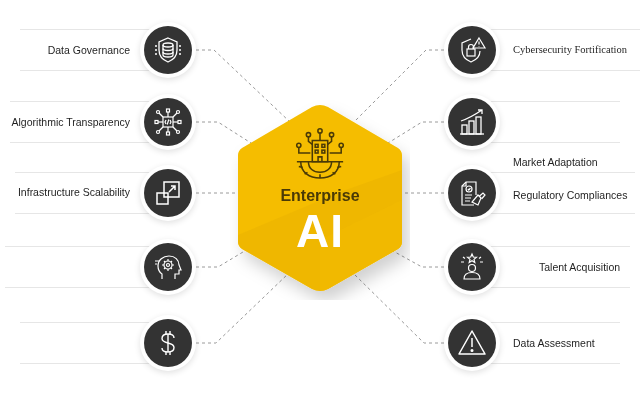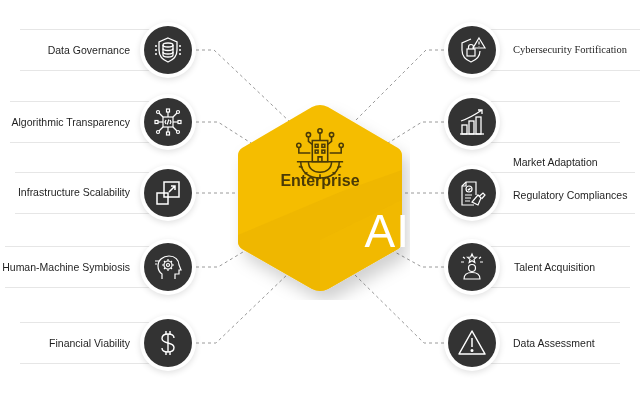--- a/index.html
+++ b/index.html
@@ -30,25 +30,25 @@
   .bar.right { background:linear-gradient(270deg, rgba(255,255,255,0) 0%, #ffffff 30%); }
   .label {
     position:absolute; font-size:10.5px; color:#1f1f1f; white-space:nowrap;
     line-height:14px;
   }
   .label.left { text-align:right; }
   .label.right { text-align:left; }
   .hex-wrap { position:absolute; left:230px; top:100px; width:180px; height:200px; }
   .hex-title {
     position:absolute; left:0; width:100%; text-align:center;
-    font-weight:bold; color:#4a3a06; font-size:16px; top:72px;
+    font-weight:bold; color:#4a3a06; font-size:16px; top:87px;
   }
   .hex-ai {
-    position:absolute; left:0; width:100%; text-align:right;
-    font-weight:normal; color:#ffffff; font-size:46px; top:104px; letter-spacing:1px;
+    position:absolute; left:0; width:100%; text-align:center;
+    font-weight:bold; color:#ffffff; font-size:46px; top:104px; letter-spacing:1px;
   }
 </style>
 </head>
 <body>
 
 <div class="stage">
 
   <svg class="lines" width="640" height="400">
     <g fill="none" stroke="#9a9a9a" stroke-width="1" stroke-dasharray="3,3">
 
@@ -68,33 +68,31 @@
 
   <div class="bar left" style="left:20px; top:29px; width:150px;"></div>
   <div class="bar left" style="left:10px; top:101px; width:160px;"></div>
   <div class="bar left" style="left:15px; top:172px; width:155px;"></div>
   <div class="bar left" style="left:5px; top:246px; width:165px;"></div>
   <div class="bar left" style="left:20px; top:322px; width:150px;"></div>
 
   <span class="label left" style="right:510px; top:43px;">Data Governance</span>
   <span class="label left" style="right:510px; top:185px;">Infrastructure Scalability</span>
   <span class="label left" style="right:510px; top:115px;">Algorithmic Transparency</span>
-  <span class="label left" style="right:510px; top:260px;">Human-Machine Symbiosis</span>
-  <span class="label left" style="right:510px; top:336px;">Financial Viability</span>
 
   <div class="bar right" style="left:470px; top:29px; width:170px;"></div>
   <div class="bar right" style="left:470px; top:101px; width:150px;"></div>
   <div class="bar right" style="left:470px; top:172px; width:165px;"></div>
   <div class="bar right" style="left:470px; top:246px; width:160px;"></div>
   <div class="bar right" style="left:470px; top:322px; width:150px;"></div>
 
   <span class="label right" style="left:513px; top:43px;font-family:Liberation Serif, serif;">Cybersecurity Fortification</span>
   <span class="label right" style="left:513px; top:115px;margin-top:40px;">Market Adaptation</span>
   <span class="label right" style="left:513px; top:188px;">Regulatory Compliances</span>
-  <span class="label right" style="left:514px; top:260px;">Talent Acquisition</span>
+  <span class="label right" style="left:539px; top:260px;">Talent Acquisition</span>
   <span class="label right" style="left:513px; top:336px;">Data Assessment</span>
 
   <div class="node" style="left:140px; top:22px;">
     <div class="inner">
       <svg viewBox="0 0 30 30" fill="none" stroke="#fff" stroke-width="1.3">
         <path d="M15 3 L24 7 V15 C24 21 20 25 15 27 C10 25 6 21 6 15 V7 Z"></path>
         <ellipse cx="15" cy="10" rx="5" ry="2"></ellipse>
         <path d="M10 10 V20 C10 21.2 12.2 22 15 22 C17.8 22 20 21.2 20 20 V10"></path>
         <path d="M10 13.5 C10 14.7 12.2 15.5 15 15.5 C17.8 15.5 20 14.7 20 13.5"></path>
         <path d="M10 17 C10 18.2 12.2 19 15 19 C17.8 19 20 18.2 20 17"></path>

